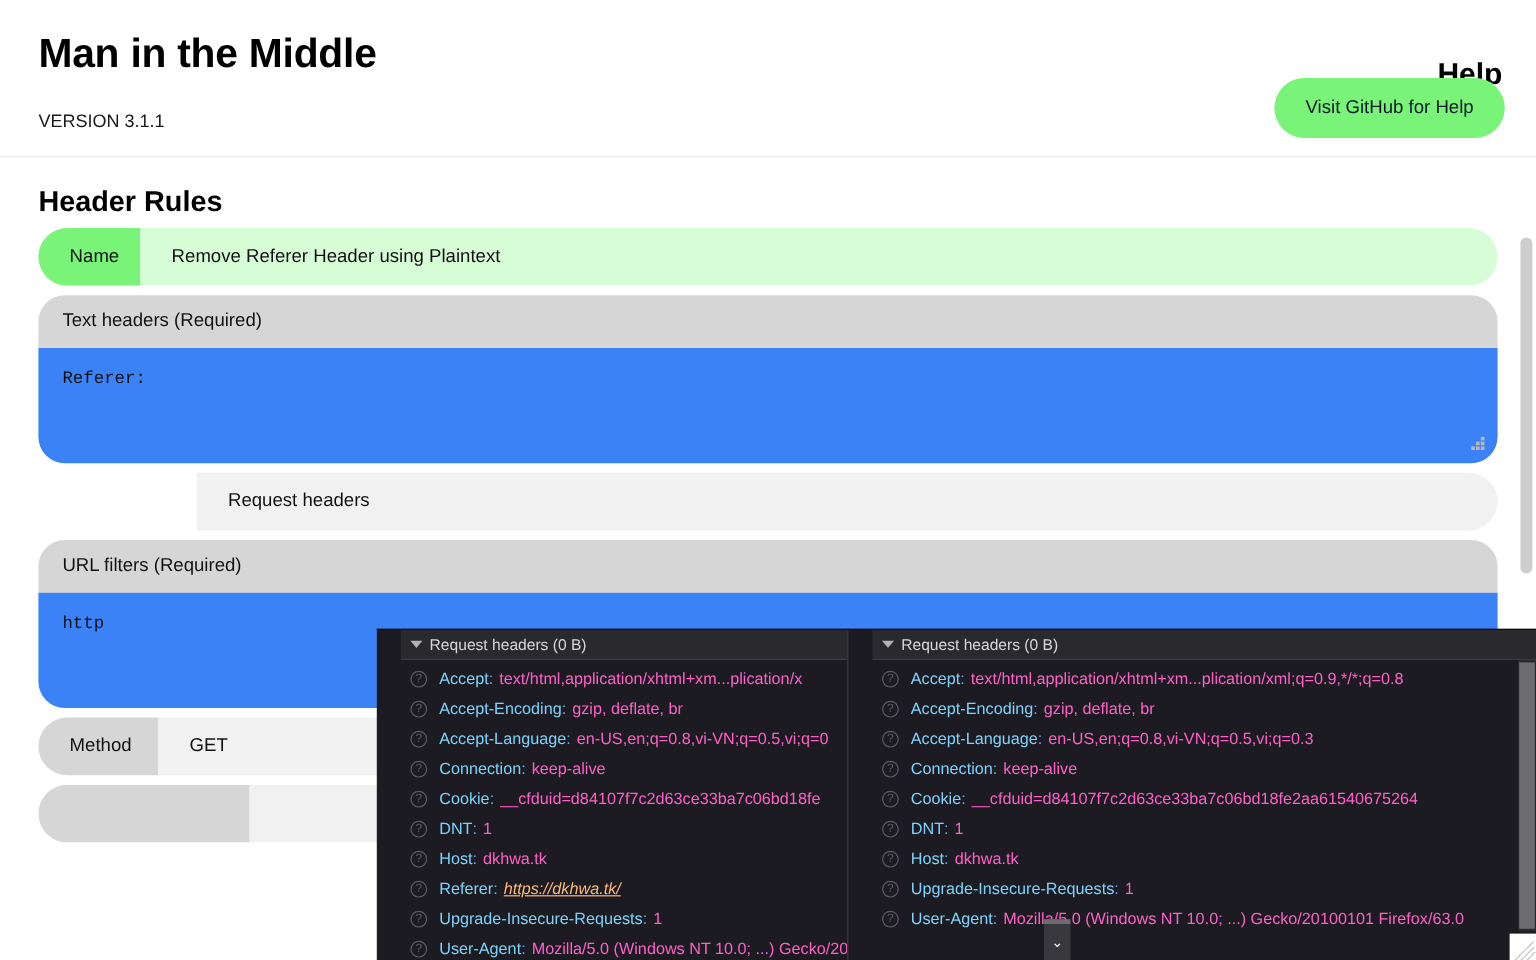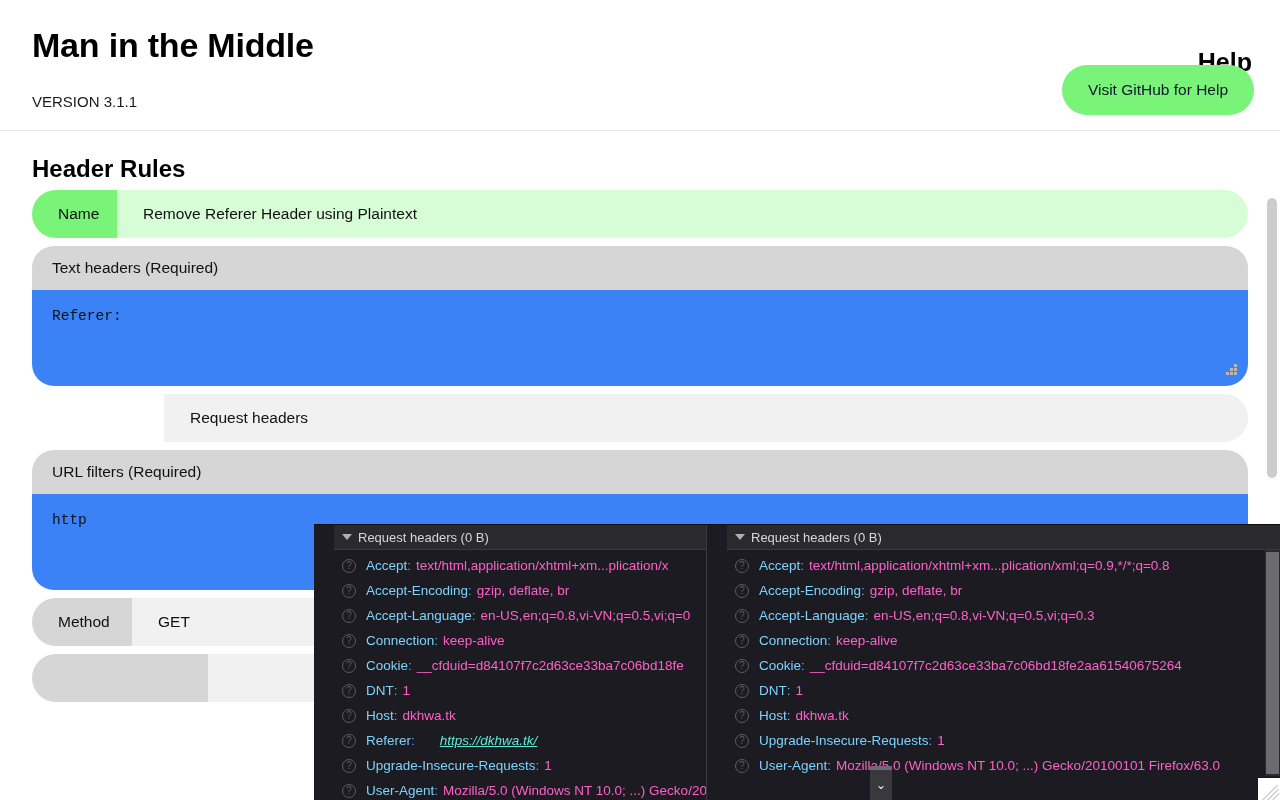--- a/index.html
+++ b/index.html
@@ -126,21 +126,21 @@
   }
   .q-icon {
     flex: 0 0 auto; width: 14px; height: 14px; border-radius: 50%;
     border: 1px solid #5c5c61; color: #5c5c61;
     font-size: 10px; line-height: 12px; text-align: center;
     margin-right: 10px; font-family: "Liberation Sans", sans-serif;
   }
   .h-name { color: #7dd3fc; }
   .h-colon { color: #67a6f7; margin-right: 5px; }
   .h-val { color: #ff60c8; }
-  .h-val.link { color: #5eead4; font-style: italic; text-decoration: underline; margin-left: 20px; }
+  .h-val.link { color: #fdba74; font-style: italic; text-decoration: underline; }
 
   
   .dt-scroll-track {
     position: absolute; right: 0; top: 25px; width: 15px; height: 226px;
     background: #2a2a2e;
   }
   .dt-scroll-thumb {
     position: absolute; right: 1px; top: 27px; width: 13px; height: 222px;
     background: #6c6c70; border-radius: 0;
   }

